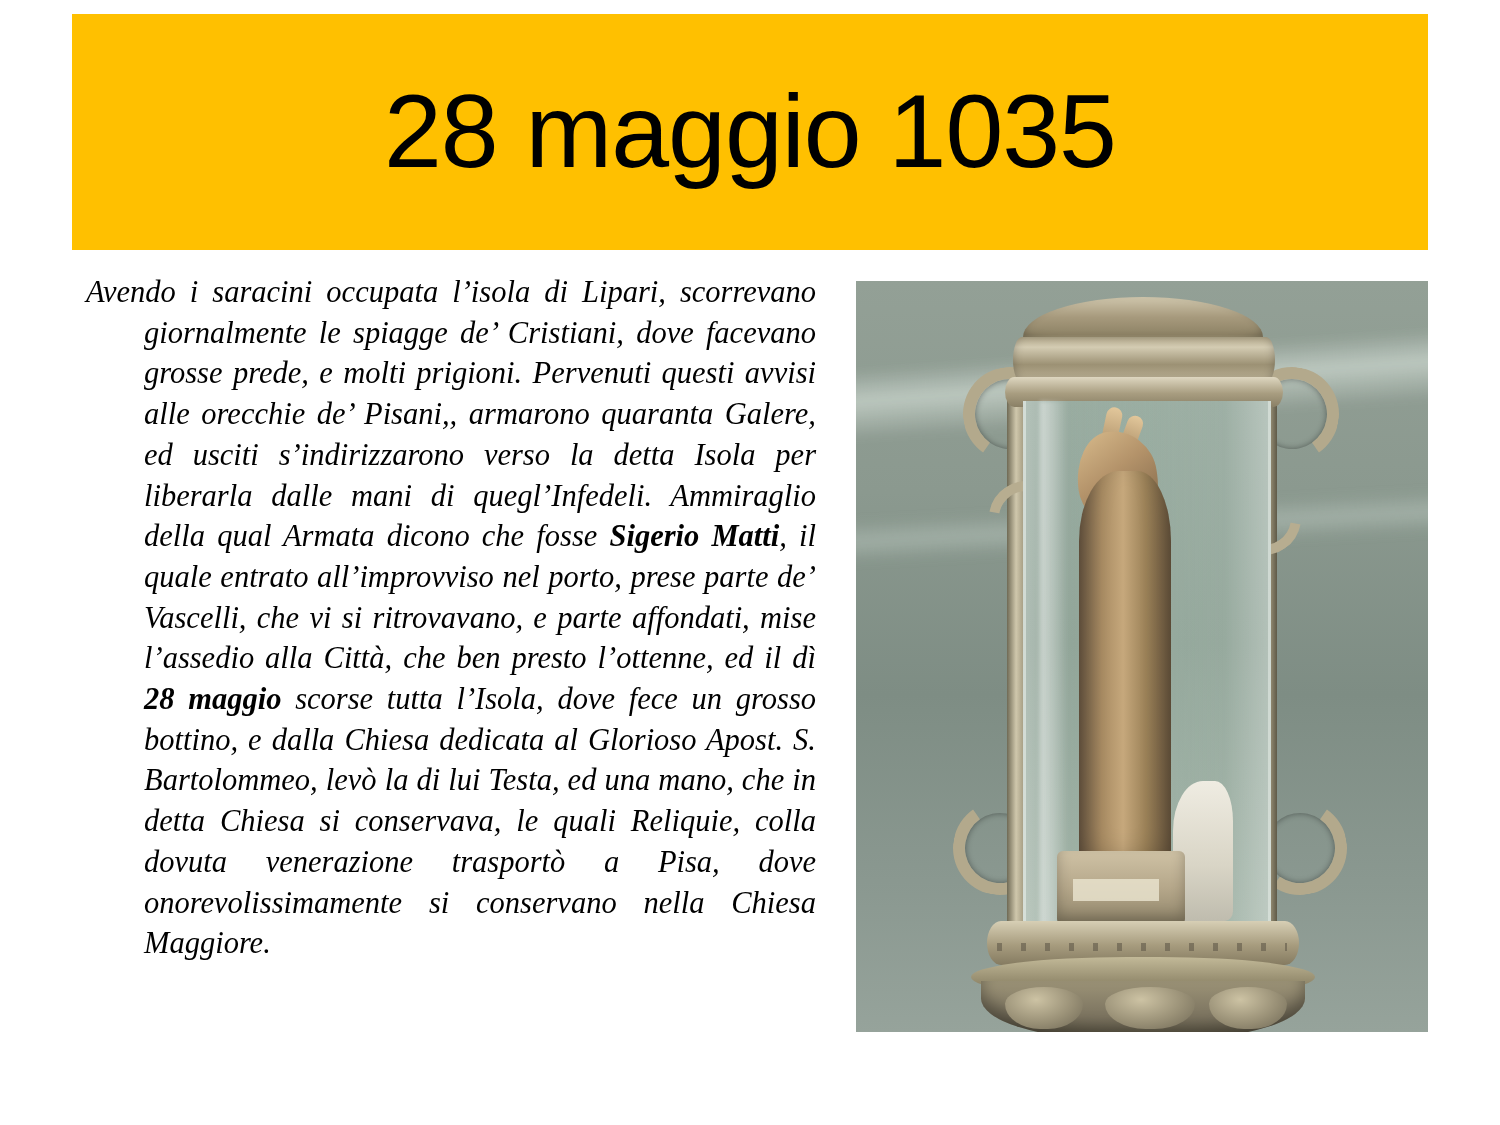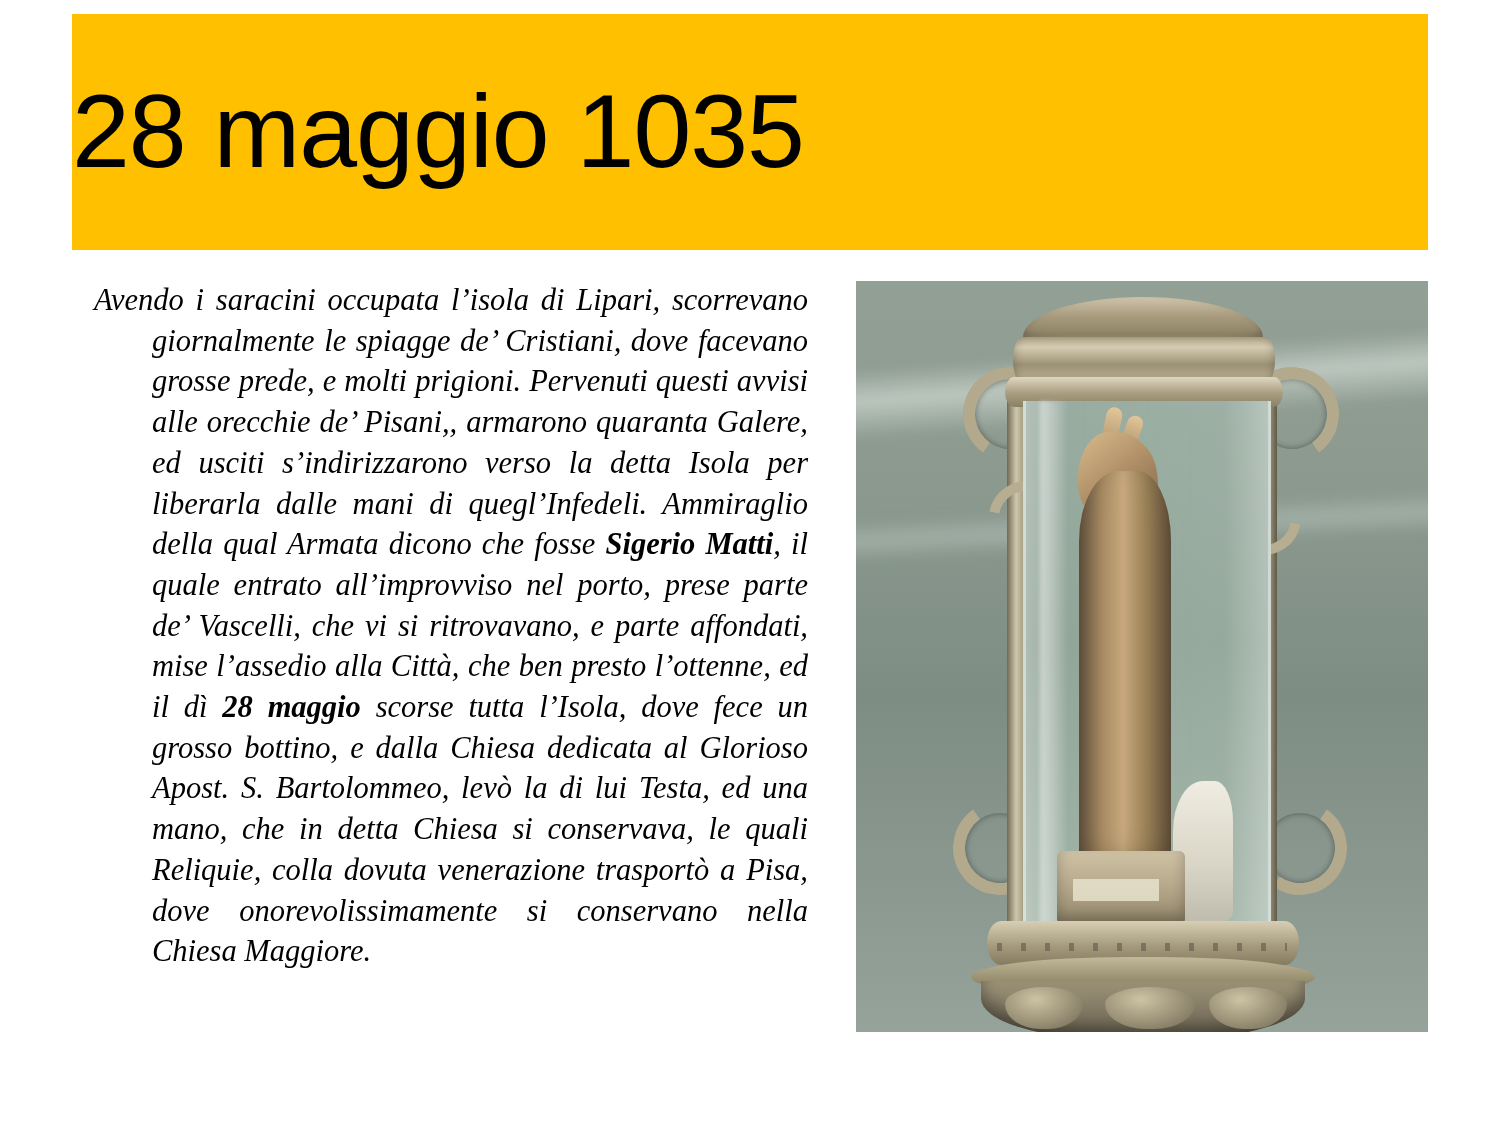--- a/index.html
+++ b/index.html
@@ -24,20 +24,21 @@
   
   .title-banner {
     position: absolute;
     left: 72px;
     top: 14px;
     width: 1356px;
     height: 236px;
     background: #FFC000;
     display: flex;
     align-items: center;
+    justify-content: center;
   }
   .title-text {
     font-family: "Liberation Sans", sans-serif;
     font-size: 104px;
     line-height: 1.05;
     color: #000000;
     font-weight: 400;
     letter-spacing: -1px;
     white-space: nowrap;
   }
@@ -50,21 +51,21 @@
     width: 730px;
   }
   .body-paragraph {
     font-family: "Liberation Serif", serif;
     font-style: italic;
     font-size: 30.5px;
     line-height: 1.335;
     color: #000000;
     text-align: justify;
     text-indent: 0;
-    margin: 8px;
+    margin: 0;
     hyphens: none;
   }
   .hanging {
     padding-left: 58px;
     text-indent: -58px;
   }
   .bold-name {
     font-weight: bold;
     font-style: italic;
   }

